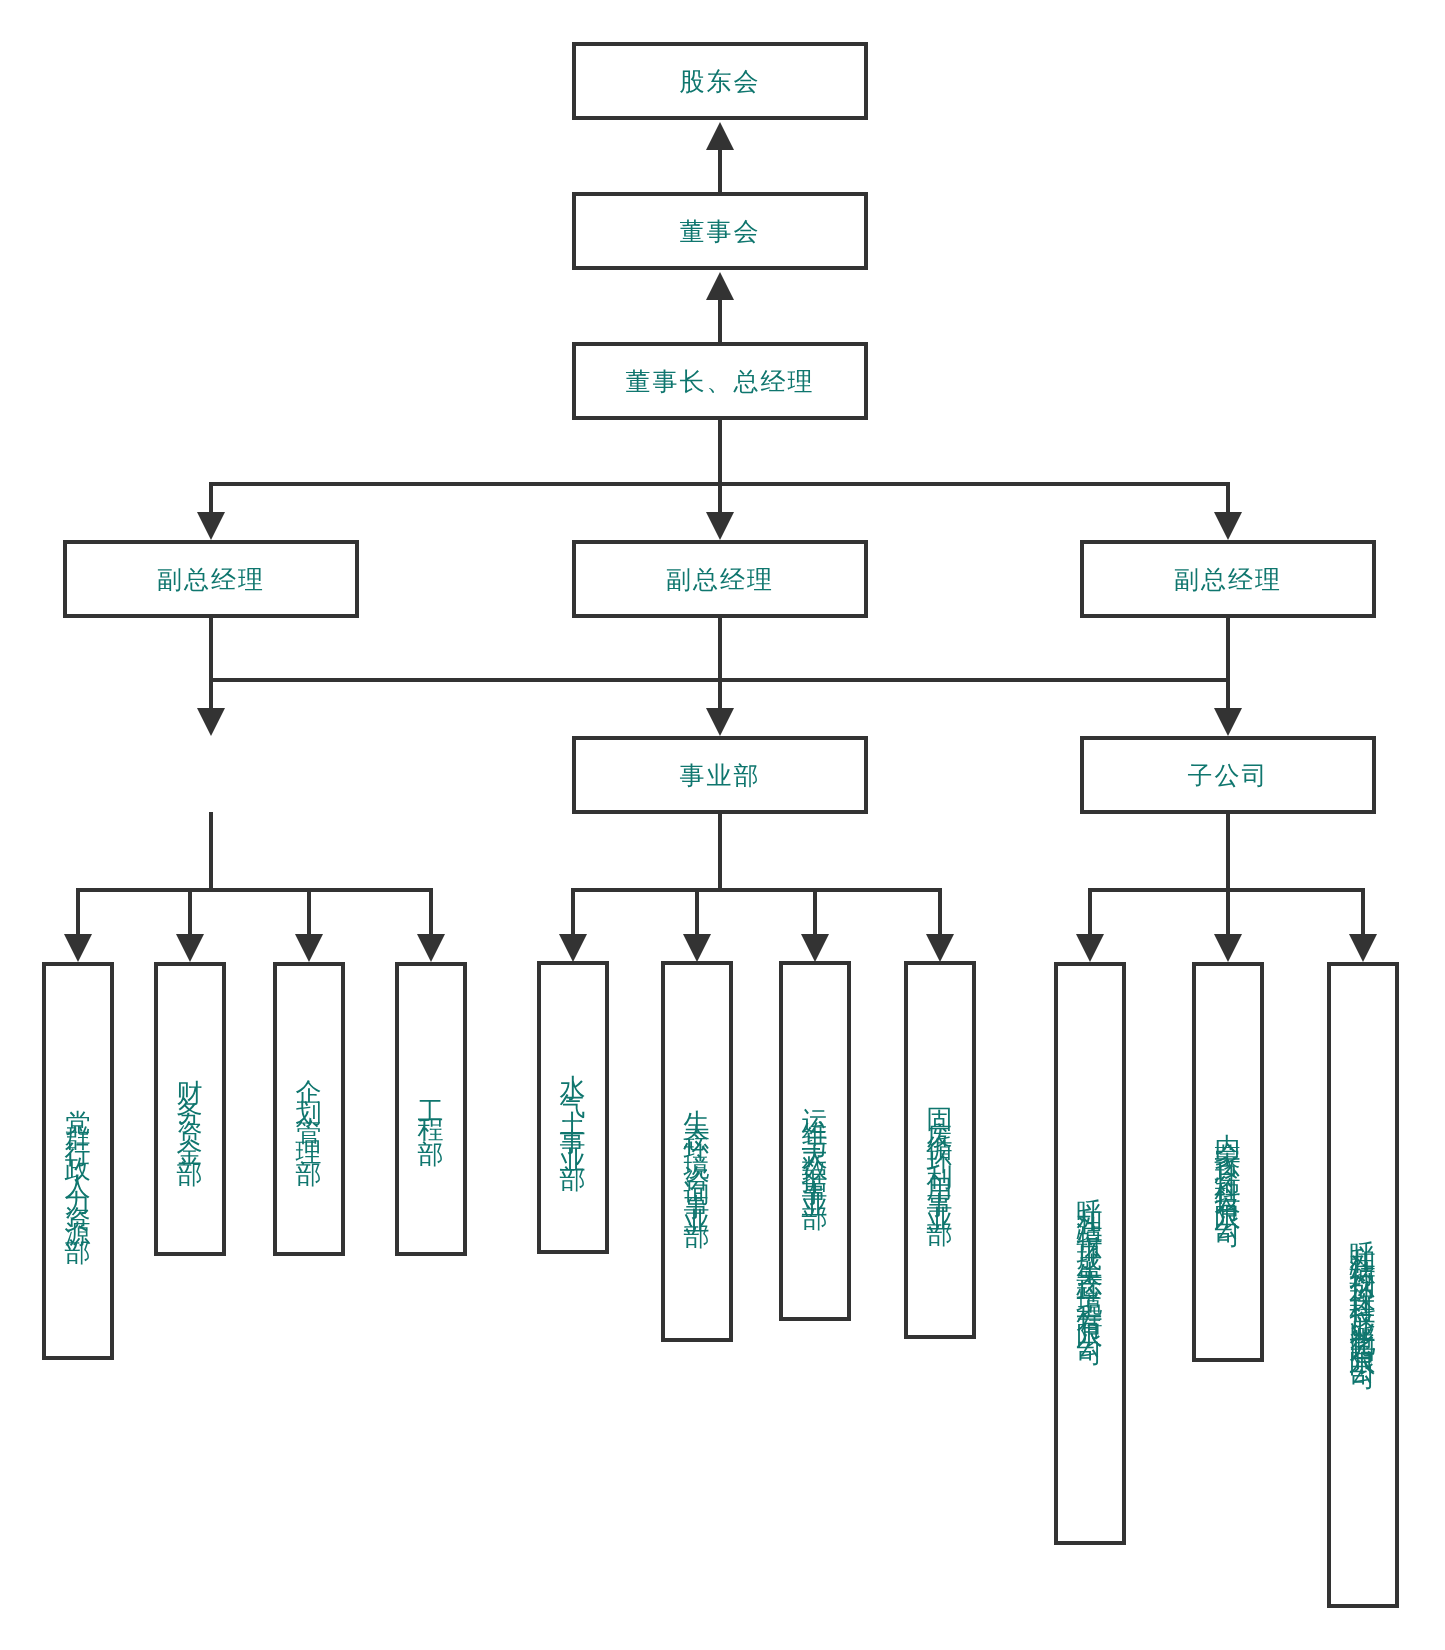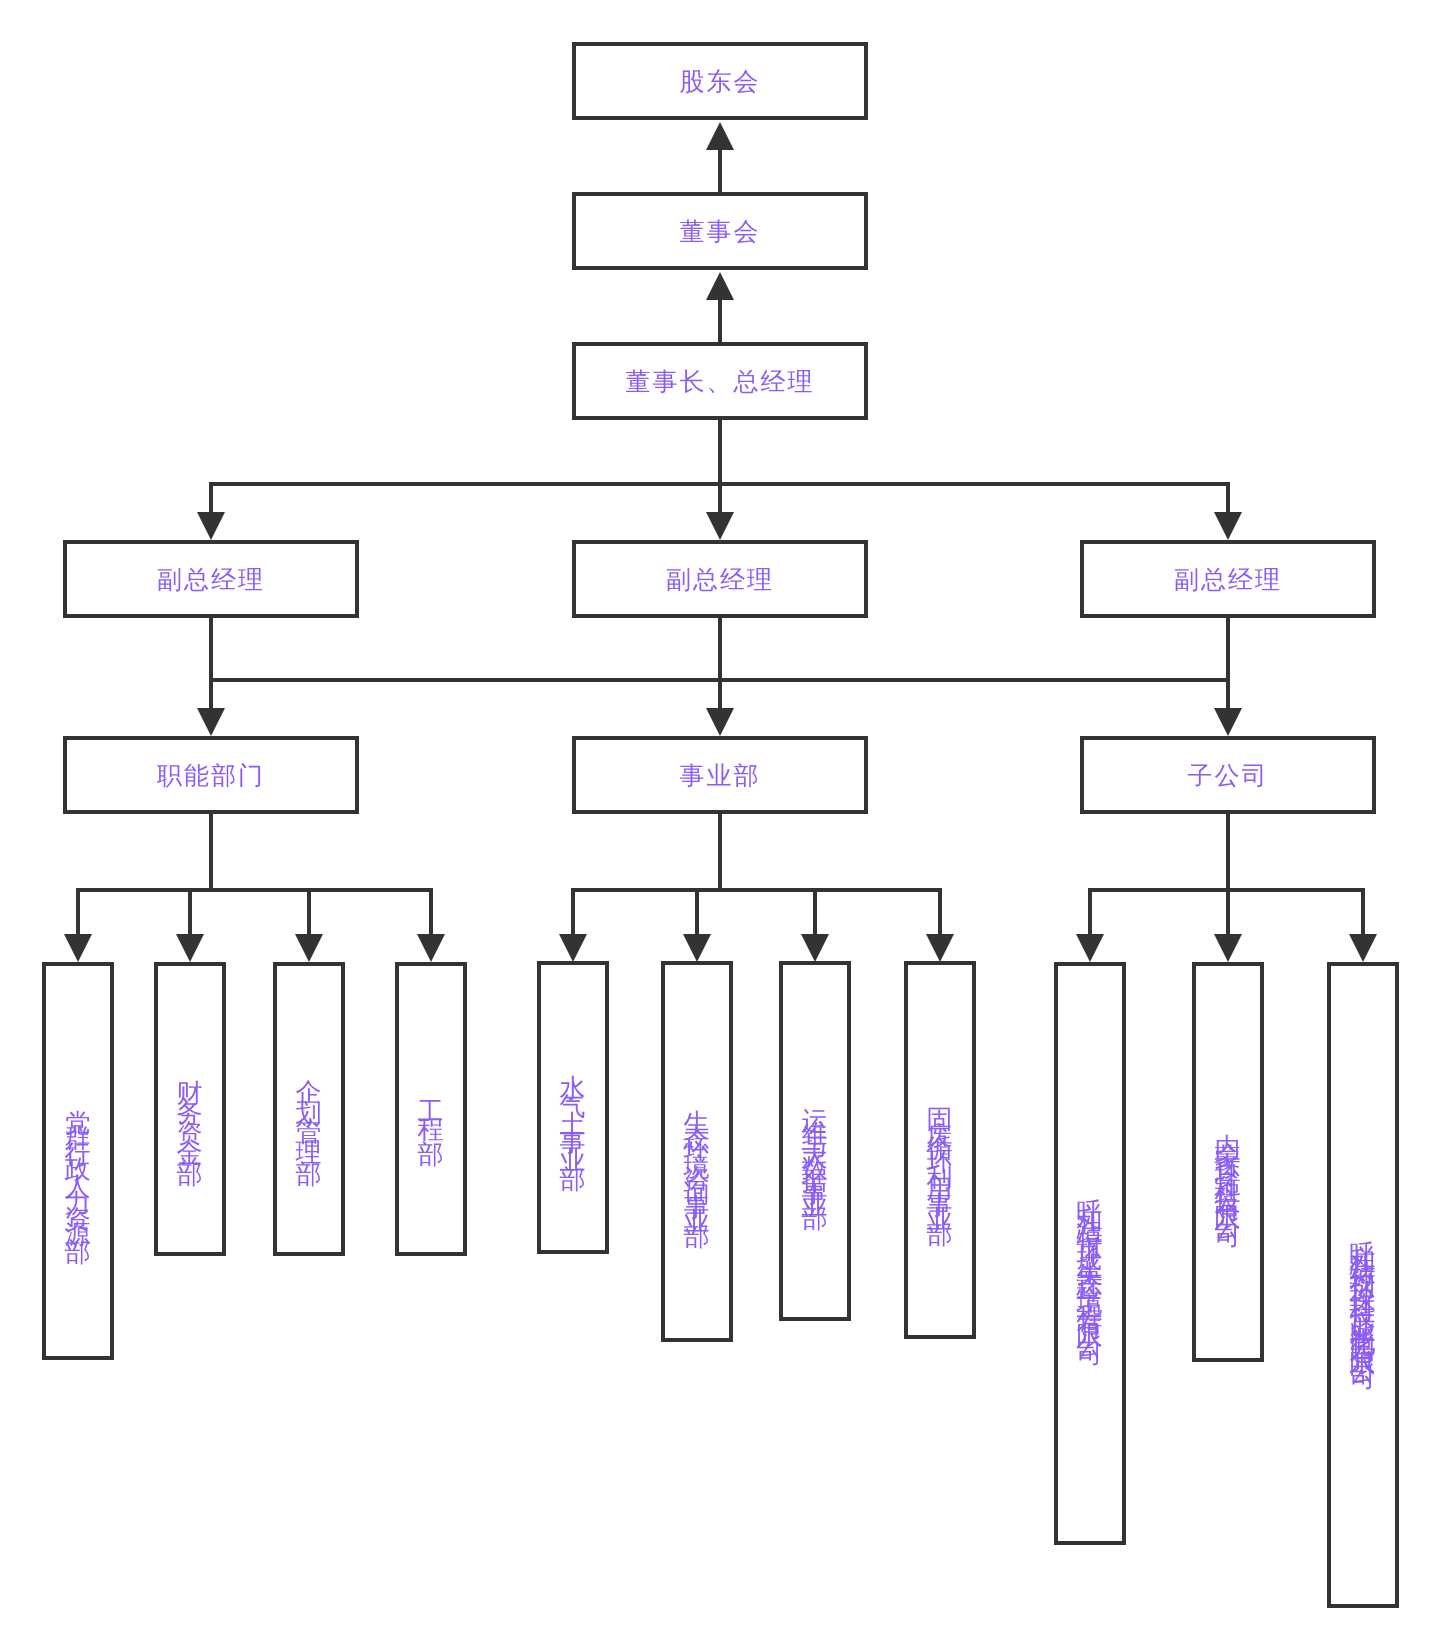--- a/index.html
+++ b/index.html
@@ -3,21 +3,21 @@
 <meta charset="utf-8">
 <title>Org Chart</title>
 <style>
   html, body { margin: 0; padding: 0; background: #ffffff; }
   .canvas {
     position: relative;
     width: 1445px;
     height: 1650px;
     background: #ffffff;
     font-family: "Liberation Sans", "DejaVu Sans", sans-serif;
-    color: #8b5cf6;
+    color: #0f766e;
   }
   .hbox {
     position: absolute;
     box-sizing: border-box;
     width: 296px;
     height: 78px;
     border: 4px solid #333333;
     background: #ffffff;
     display: flex;
     align-items: center;
@@ -101,23 +101,20 @@
   <div class="vl" style="left:718px; top:616px; height:66px;"></div>
   <div class="vl" style="left:1226px; top:616px; height:66px;"></div>
   <div class="hl" style="left:209px; top:678px; width:1021px;"></div>
   <div class="vl" style="left:209px; top:678px; height:34px;"></div>
   <div class="ah-d" style="left:197px; top:708px;"></div>
   <div class="vl" style="left:718px; top:678px; height:34px;"></div>
   <div class="ah-d" style="left:706px; top:708px;"></div>
   <div class="vl" style="left:1226px; top:678px; height:34px;"></div>
   <div class="ah-d" style="left:1214px; top:708px;"></div>
 
-  <div class="hbox" style="left:63px; top:736px;">
-    <span>职能部门</span>
-  </div>
   <div class="hbox" style="left:572px; top:736px;">
     <span>事业部</span>
   </div>
   <div class="hbox" style="left:1080px; top:736px;">
     <span>子公司</span>
   </div>
 
   <div class="vl" style="left:209px; top:812px; height:80px;"></div>
   <div class="hl" style="left:76px; top:888px; width:357px;"></div>
   <div class="vl" style="left:76px; top:888px; height:50px;"></div>

